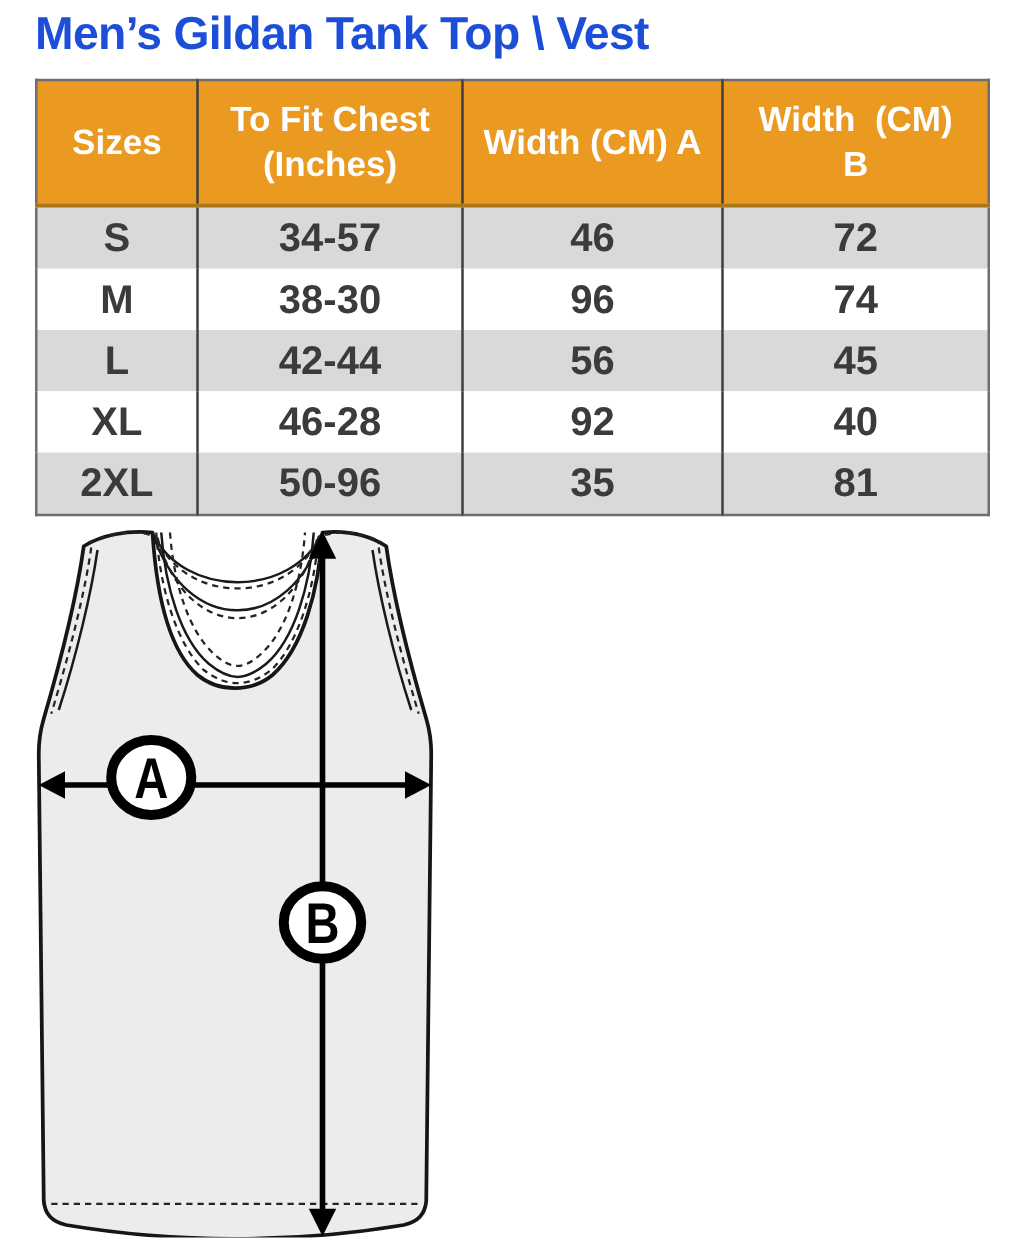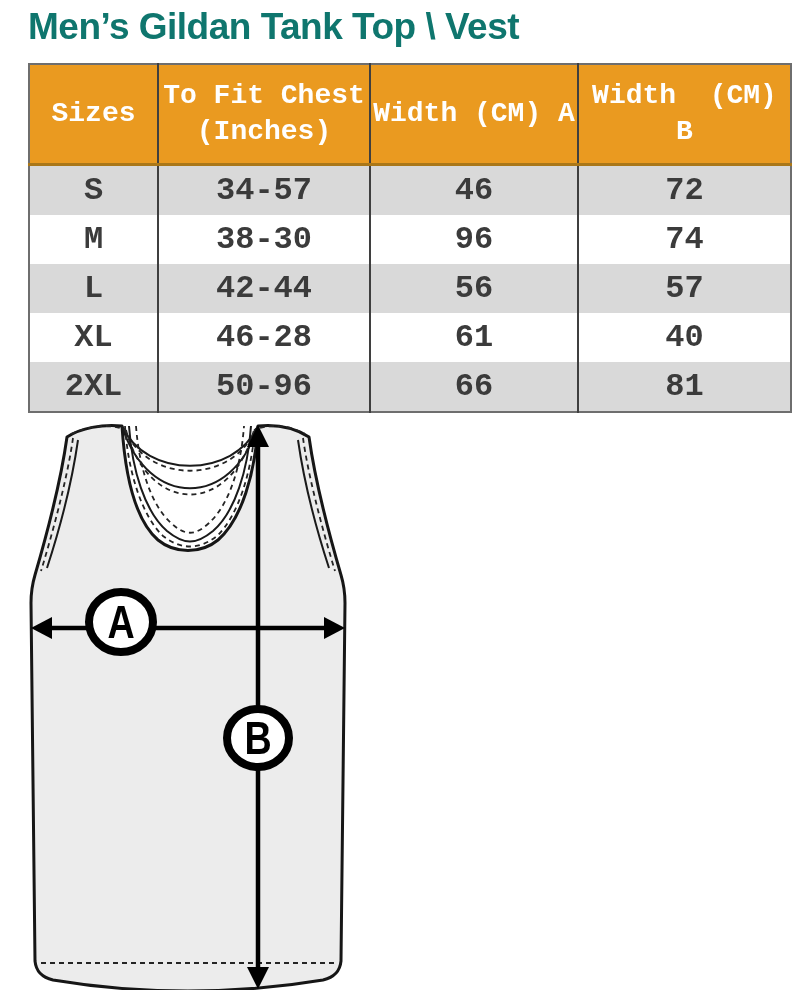--- a/index.html
+++ b/index.html
@@ -2,28 +2,27 @@
 <html><head>
 <meta charset="utf-8">
 <style>
   html,body{margin:0;padding:0;background:#ffffff;}
   body{
     width:812px;height:1000px;position:relative;overflow:hidden;
     font-family:"Liberation Sans", sans-serif;
   }
   .page-title{
     position:absolute;left:28px;top:6px;margin:0;
-    font-size:37px;font-weight:bold;letter-spacing:-0.5px;color:#0f766e;
+    font-size:37px;font-weight:bold;letter-spacing:-0.5px;color:#1d4ed8;
     white-space:nowrap;
   }
   table.size-chart{
     position:absolute;left:28px;top:63px;width:762px;
     border-collapse:collapse;table-layout:fixed;
     border:2px solid #6e6e6e;
-    font-family:Liberation Mono, monospace;
   }
   table.size-chart th, table.size-chart td{
     padding:0;text-align:center;vertical-align:middle;
     border-left:2px solid #3f3f3f;
   }
   table.size-chart th:first-child, table.size-chart td:first-child{border-left:none;}
   table.size-chart th{
     height:98px;background:#EA9A20;color:#ffffff;
     font-size:28px;font-weight:bold;line-height:1.3;
     border-bottom:3px solid #AA7718;
@@ -88,32 +87,32 @@
     <tr>
       <td>M</td>
       <td>38-30</td>
       <td>96</td>
       <td>74</td>
     </tr>
     <tr>
       <td>L</td>
       <td>42-44</td>
       <td>56</td>
-      <td>57</td>
+      <td>45</td>
     </tr>
     <tr>
       <td>XL</td>
       <td>46-28</td>
-      <td>61</td>
+      <td>92</td>
       <td>40</td>
     </tr>
     <tr>
       <td>2XL</td>
       <td>50-96</td>
-      <td>66</td>
+      <td>35</td>
       <td>81</td>
     </tr>
   </tbody>
 </table>
 
 <div class="diagram-wrap">
   <svg width="320" height="575" viewBox="0 0 320 575" xmlns="http://www.w3.org/2000/svg">
 
     <path class="outline" d="
       M 39 22

